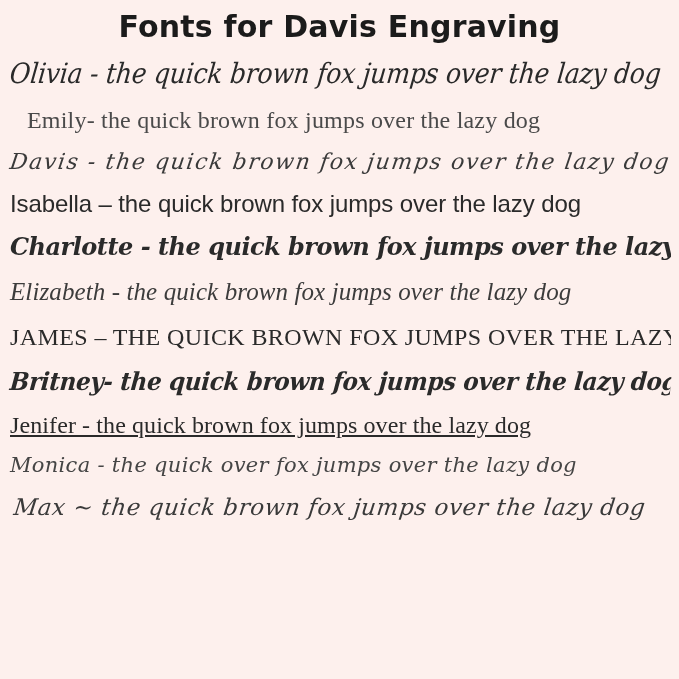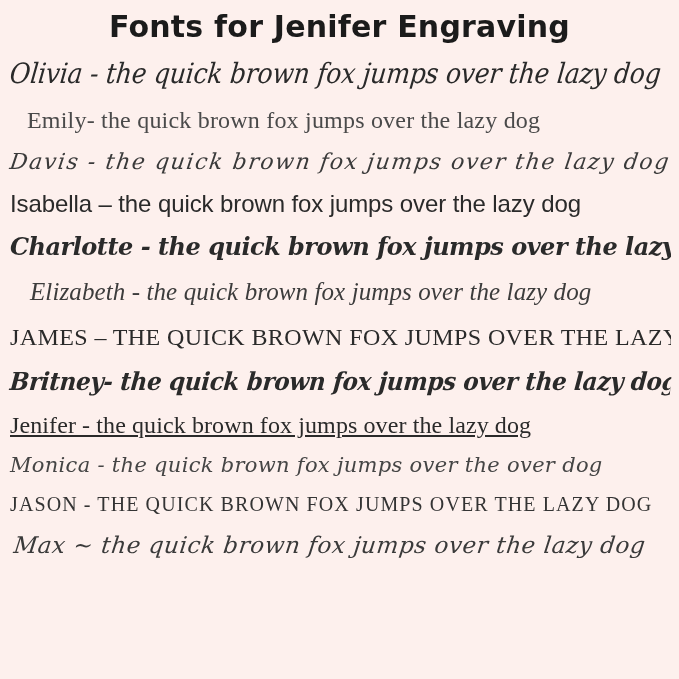--- a/index.html
+++ b/index.html
@@ -88,21 +88,20 @@
     letter-spacing: -0.5px;
     padding: 10px 0 10px 2px;
   }
   .s-elizabeth {
     font-family: "Liberation Serif", serif;
     font-style: italic;
     font-size: 25px;
     color: #3c3c3c;
     letter-spacing: 0.1px;
     padding: 10px 0 10px 2px;
-    margin-left: 20px;
   }
   .s-james {
     font-family: "Liberation Serif", serif;
     font-size: 24px;
     text-transform: uppercase;
     letter-spacing: 0.4px;
     padding: 11px 0 10px 2px;
   }
   .s-britney {
     font-family: "DejaVu Serif", serif;
@@ -146,21 +145,21 @@
     transform: skewX(-7deg);
     transform-origin: left center;
     padding: 11px 0 8px 6px;
   }
 </style>
 </head>
 <body>
 
 <div class="sheet">
 
-  <div class="title">Fonts for Jenifer Engraving</div>
+  <div class="title">Fonts for Davis Engraving</div>
 
   <div class="rows">
 
     <div class="row s-olivia">Olivia - the quick brown fox jumps over the lazy dog</div>
 
     <div class="row s-emily">Emily- the quick brown fox jumps over the lazy dog</div>
 
     <div class="row s-davis">Davis - the quick brown fox jumps over the lazy dog</div>
 
     <div class="row s-isabella">Isabella – the quick brown fox jumps over the lazy dog</div>
@@ -168,20 +167,19 @@
     <div class="row s-charlotte">Charlotte - the quick brown fox jumps over the lazy dog</div>
 
     <div class="row s-elizabeth">Elizabeth - the quick brown fox jumps over the lazy dog</div>
 
     <div class="row s-james">JAMES – THE QUICK BROWN FOX JUMPS OVER THE LAZY DOG</div>
 
     <div class="row s-britney">Britney- the quick brown fox jumps over the lazy dog</div>
 
     <div class="row s-jenifer">Jenifer - the quick brown fox jumps over the lazy dog</div>
 
-    <div class="row s-monica">Monica - the quick brown fox jumps over the over dog</div>
+    <div class="row s-monica">Monica - the quick over fox jumps over the lazy dog</div>
 
-    <div class="row s-jason">JASON - THE QUICK BROWN FOX JUMPS OVER THE LAZY DOG</div>
 
     <div class="row s-max">Max ~ the quick brown fox jumps over the lazy dog</div>
 
   </div>
 </div>
 
 </body></html>

